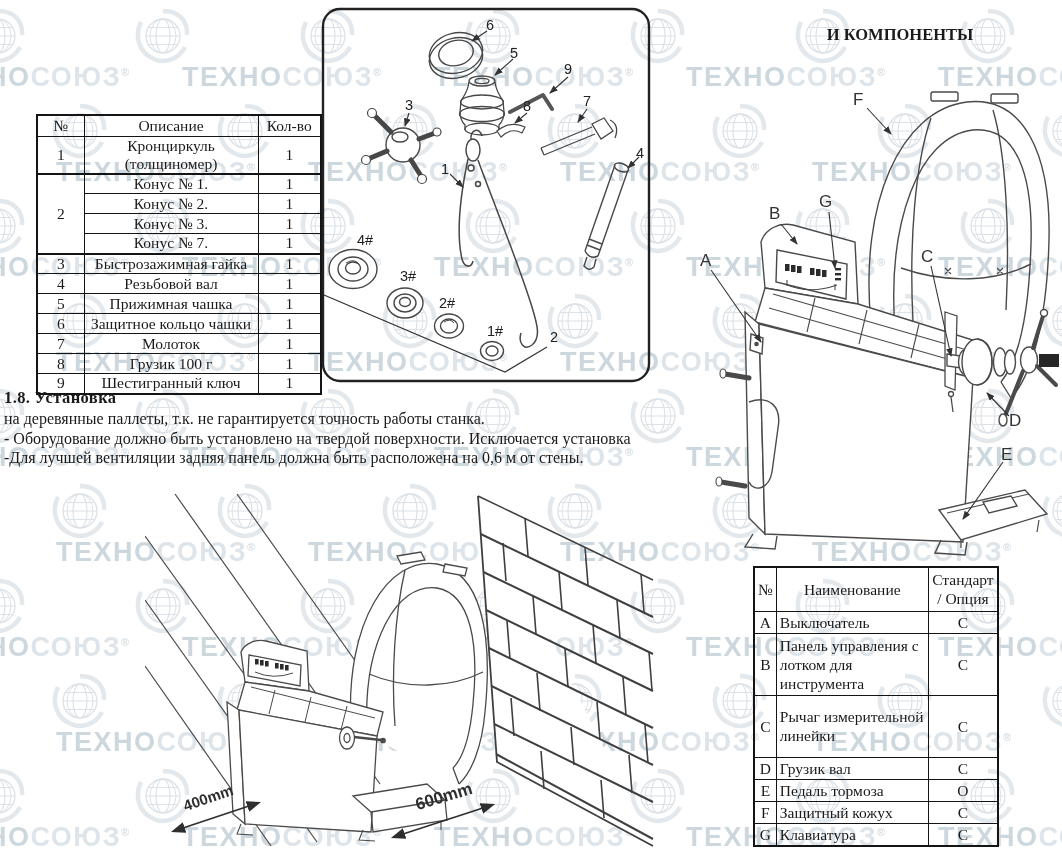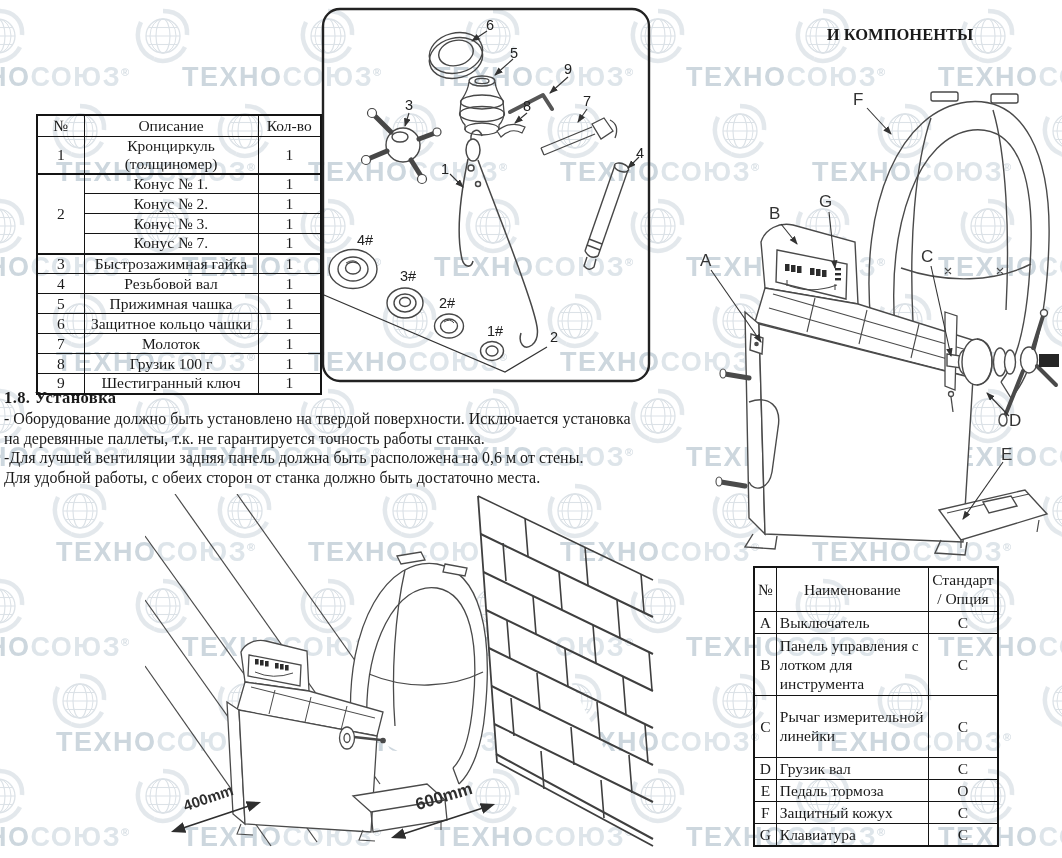--- a/index.html
+++ b/index.html
@@ -1260,24 +1260,23 @@
         <tr>
           <td class="cn">G</td>
           <td class="nm">Клавиатура</td>
           <td class="cn">C</td>
         </tr>
       </tbody>
     </table>
 
     <div class="abs h-main" style="left:4px; top:388px; font-size:16.5px;">1.8. Установка</div>
     <div class="abs body-text" style="left:4px; top:409px; width:660px;">
+      <div>на деревянные паллеты, т.к. не гарантируется точность работы станка.</div>
       <div>- Оборудование должно быть установлено на твердой поверхности. Исключается установка</div>
-      <div>на деревянные паллеты, т.к. не гарантируется точность работы станка.</div>
       <div>-Для лучшей вентиляции задняя панель должна быть расположена на 0,6 м от стены.</div>
-      <div>Для удобной работы, с обеих сторон от станка должно быть достаточно места.</div>
     </div>
 
     <div class="diag" style="left:145px; top:494px; width:512px; height:364px;">
       <svg width="512" height="364" viewBox="0 0 512 364">
 
         <g stroke="#4a4a4a" stroke-width="1.2">
           <line x1="30" y1="0" x2="235" y2="290"></line>
           <line x1="0" y1="42" x2="208" y2="332"></line>
           <line x1="0" y1="106" x2="172" y2="348"></line>
           <line x1="0" y1="172" x2="126" y2="352"></line>

